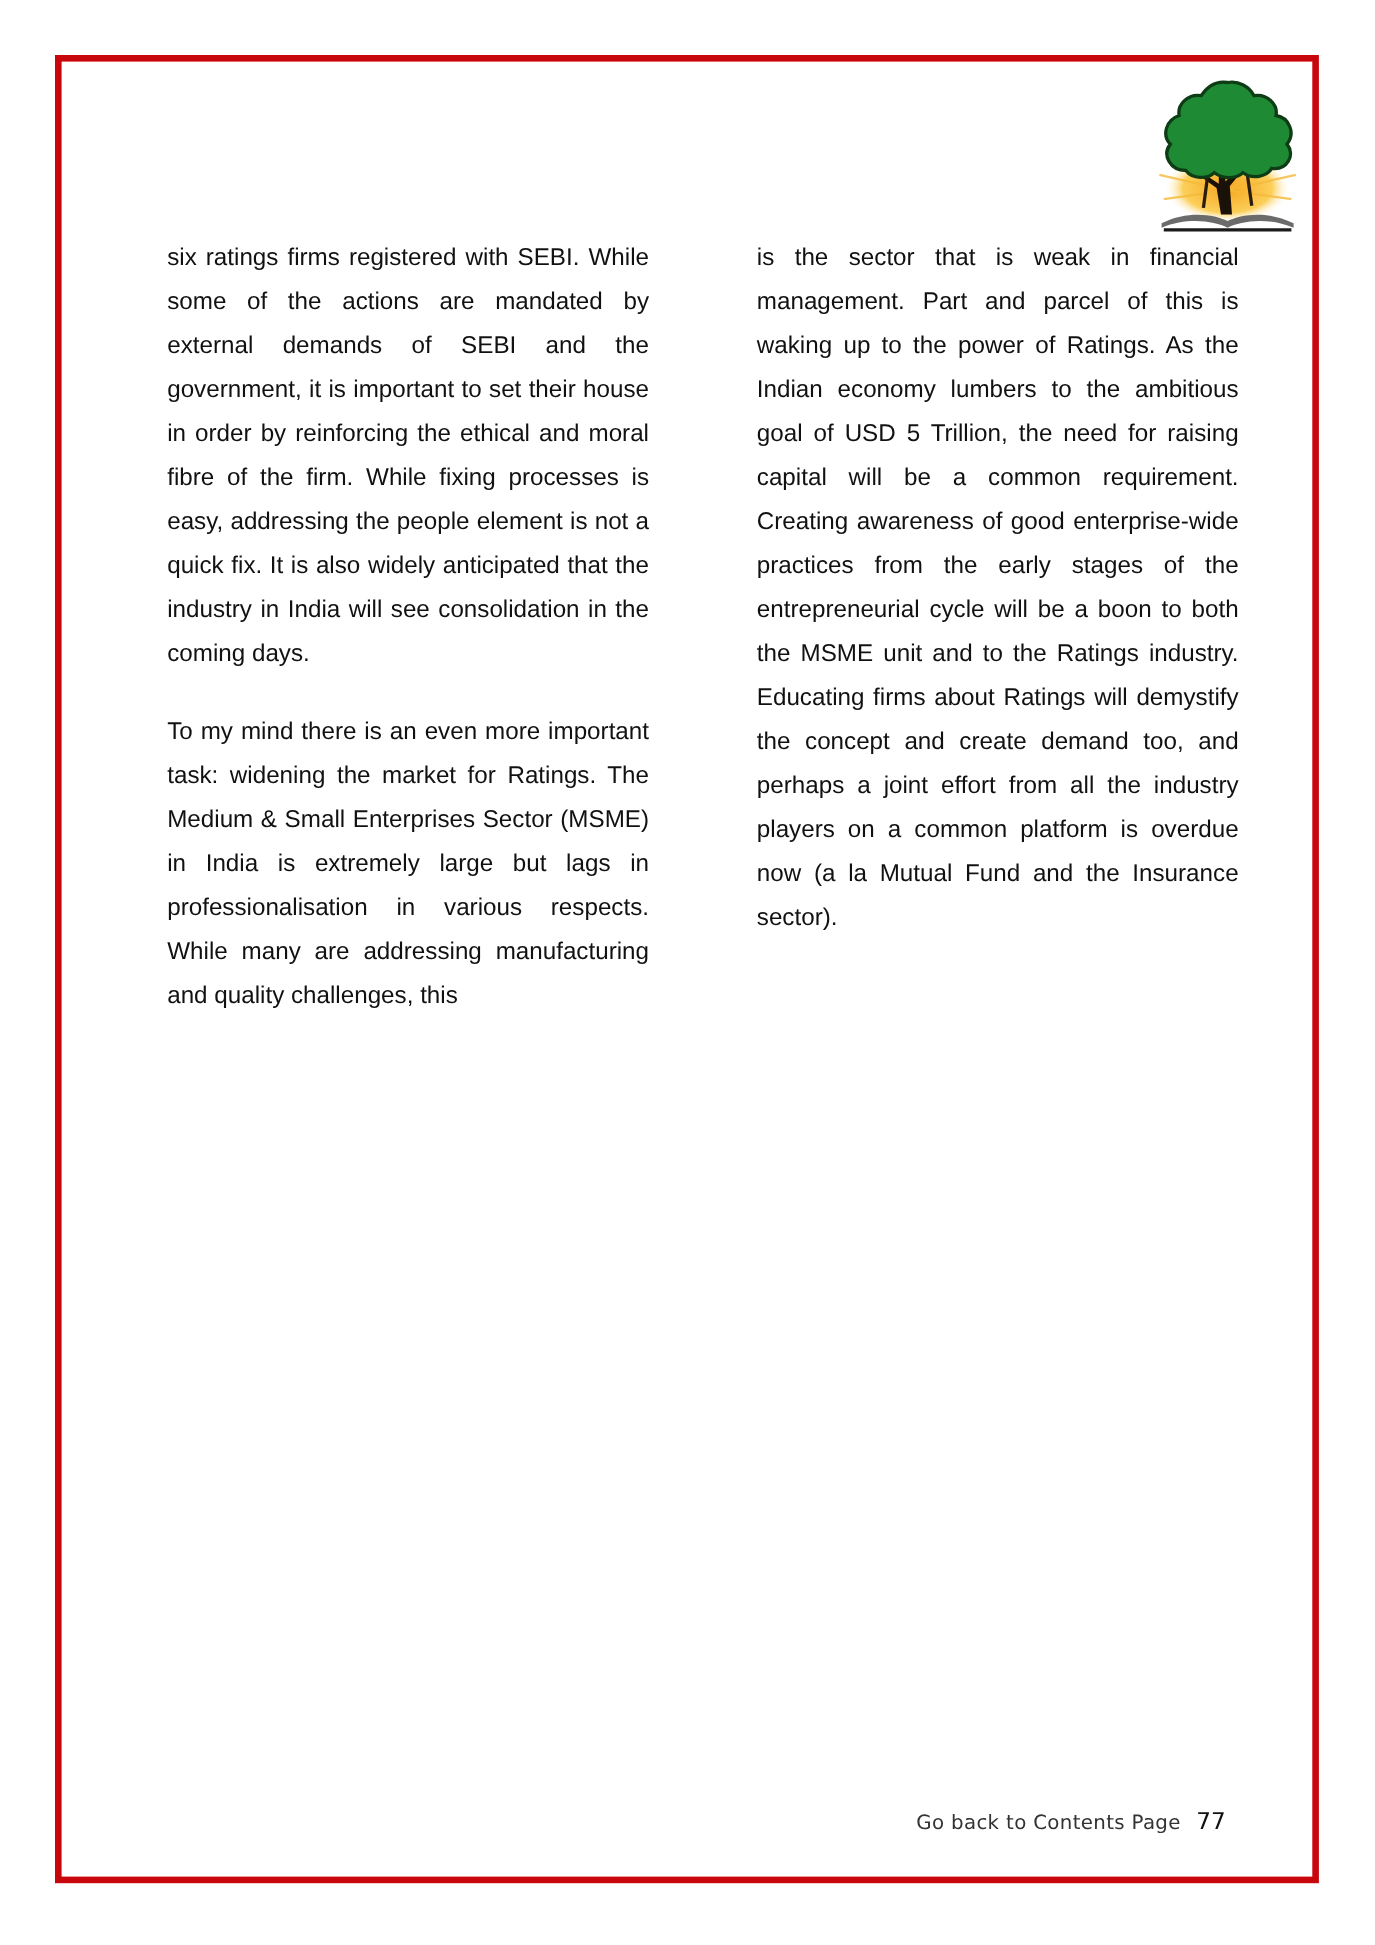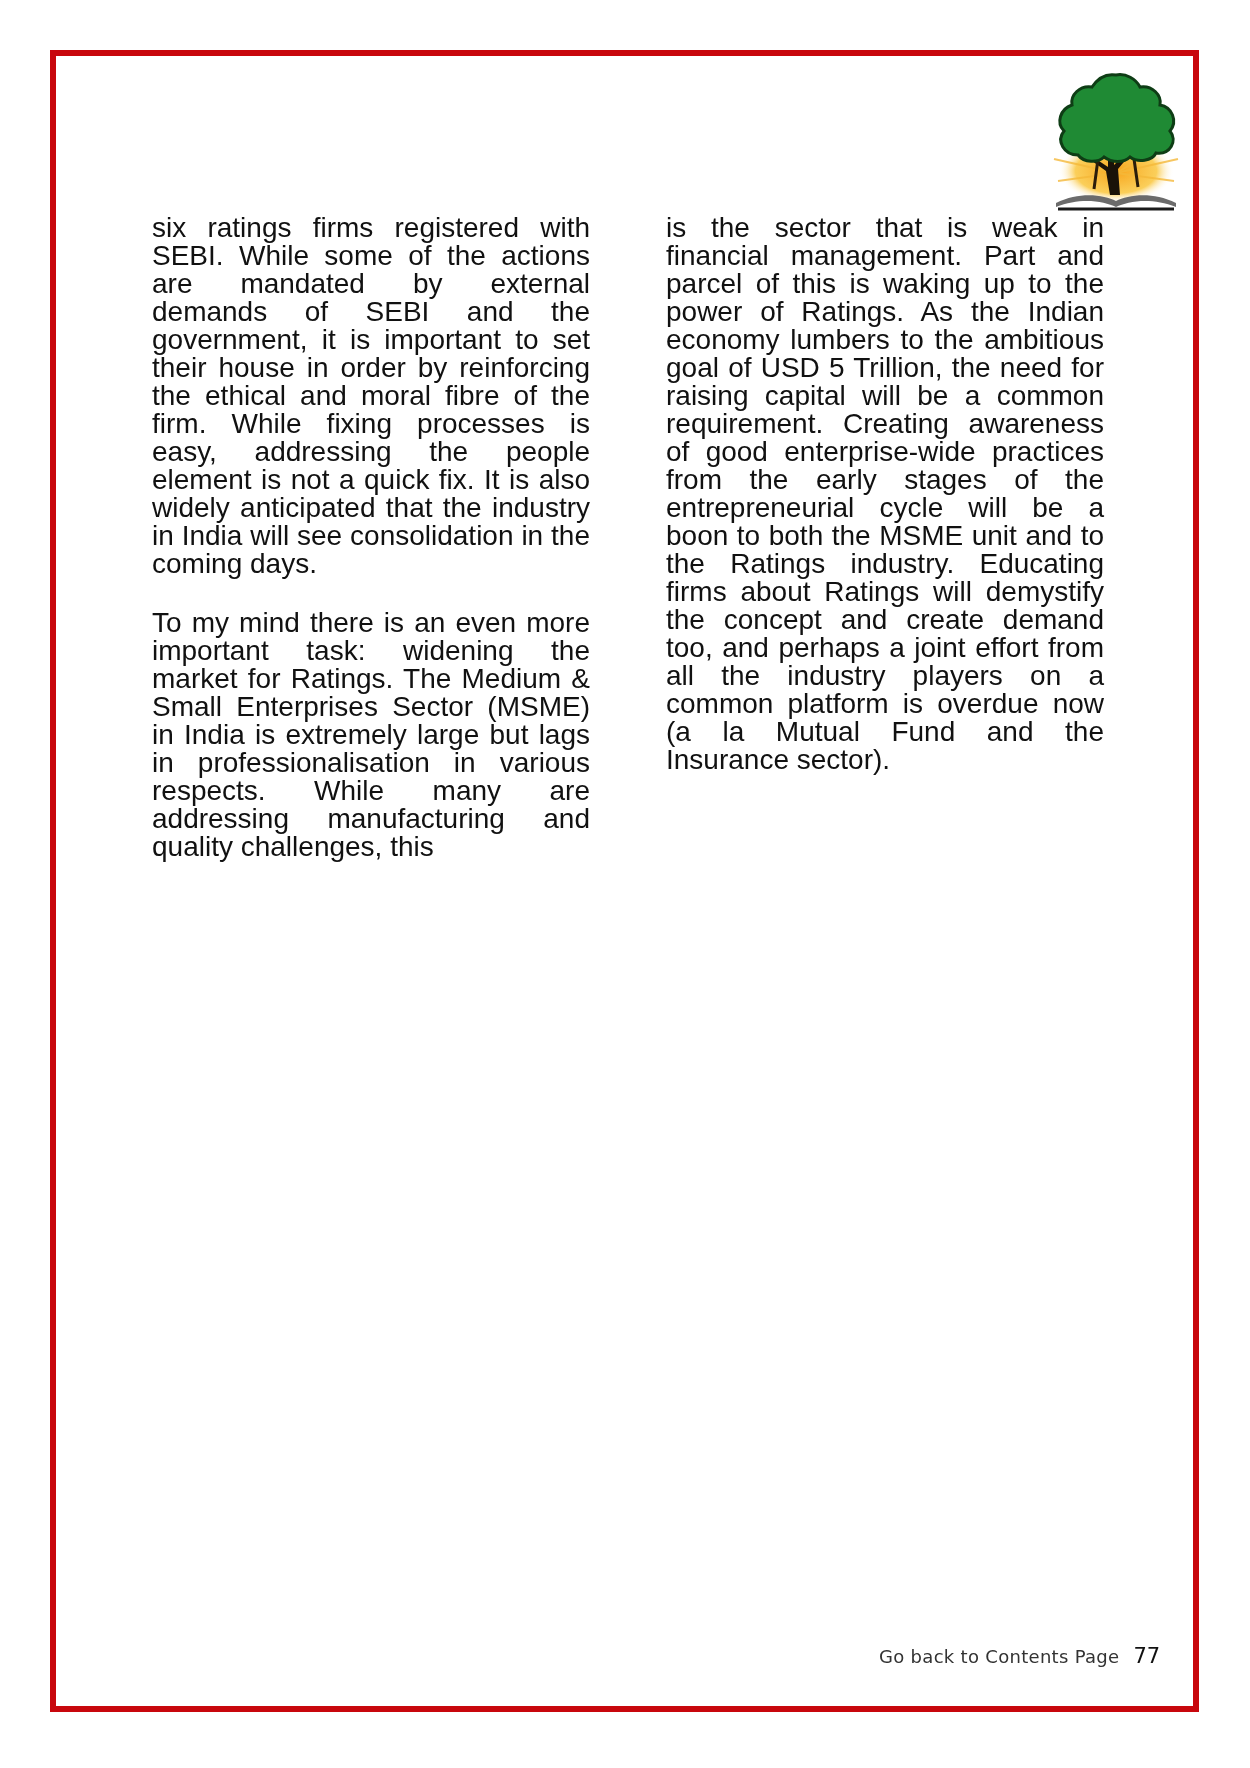--- a/index.html
+++ b/index.html
@@ -4,28 +4,28 @@
 <style>
   html, body { margin:0; padding:0; background:#ffffff; }
   body { width:1250px; height:1768px; position:relative; overflow:hidden; }
   .frame {
     position:absolute; left:50px; top:50px; width:1149px; height:1662px;
     box-sizing:border-box; border:6px solid #c8070d;
   }
   .logo { position:absolute; left:1040px; top:63px; width:152px; height:152px; }
   .col {
     position:absolute; top:214px; width:438px;
-    font-family:"Liberation Sans", sans-serif; font-size:28px; line-height:28px;
+    font-family:"Liberation Sans", sans-serif; font-size:22px; line-height:40px;
     color:#111111; text-align:justify; hyphens:none;
   }
   .col p { margin:0 0 30.8px 0; }
   .col-left { left:152px; }
-  .col-right { left:666px; }
+  .col-right { left:688px; }
   .footer {
-    position:absolute; top:1644px; left:879px; display:flex; align-items:baseline;
+    position:absolute; top:1644px; left:833px; display:flex; align-items:baseline;
     font-family:"DejaVu Sans", sans-serif;
     justify-content:center;
   }
   .footer .link { font-size:18px; color:#333333; letter-spacing:0.3px; text-decoration:none; cursor:pointer; }
   .footer .page { font-size:21px; color:#111111; margin-left:14px; }
 </style>
 </head>
 <body>
 
 <div class="frame"></div>

